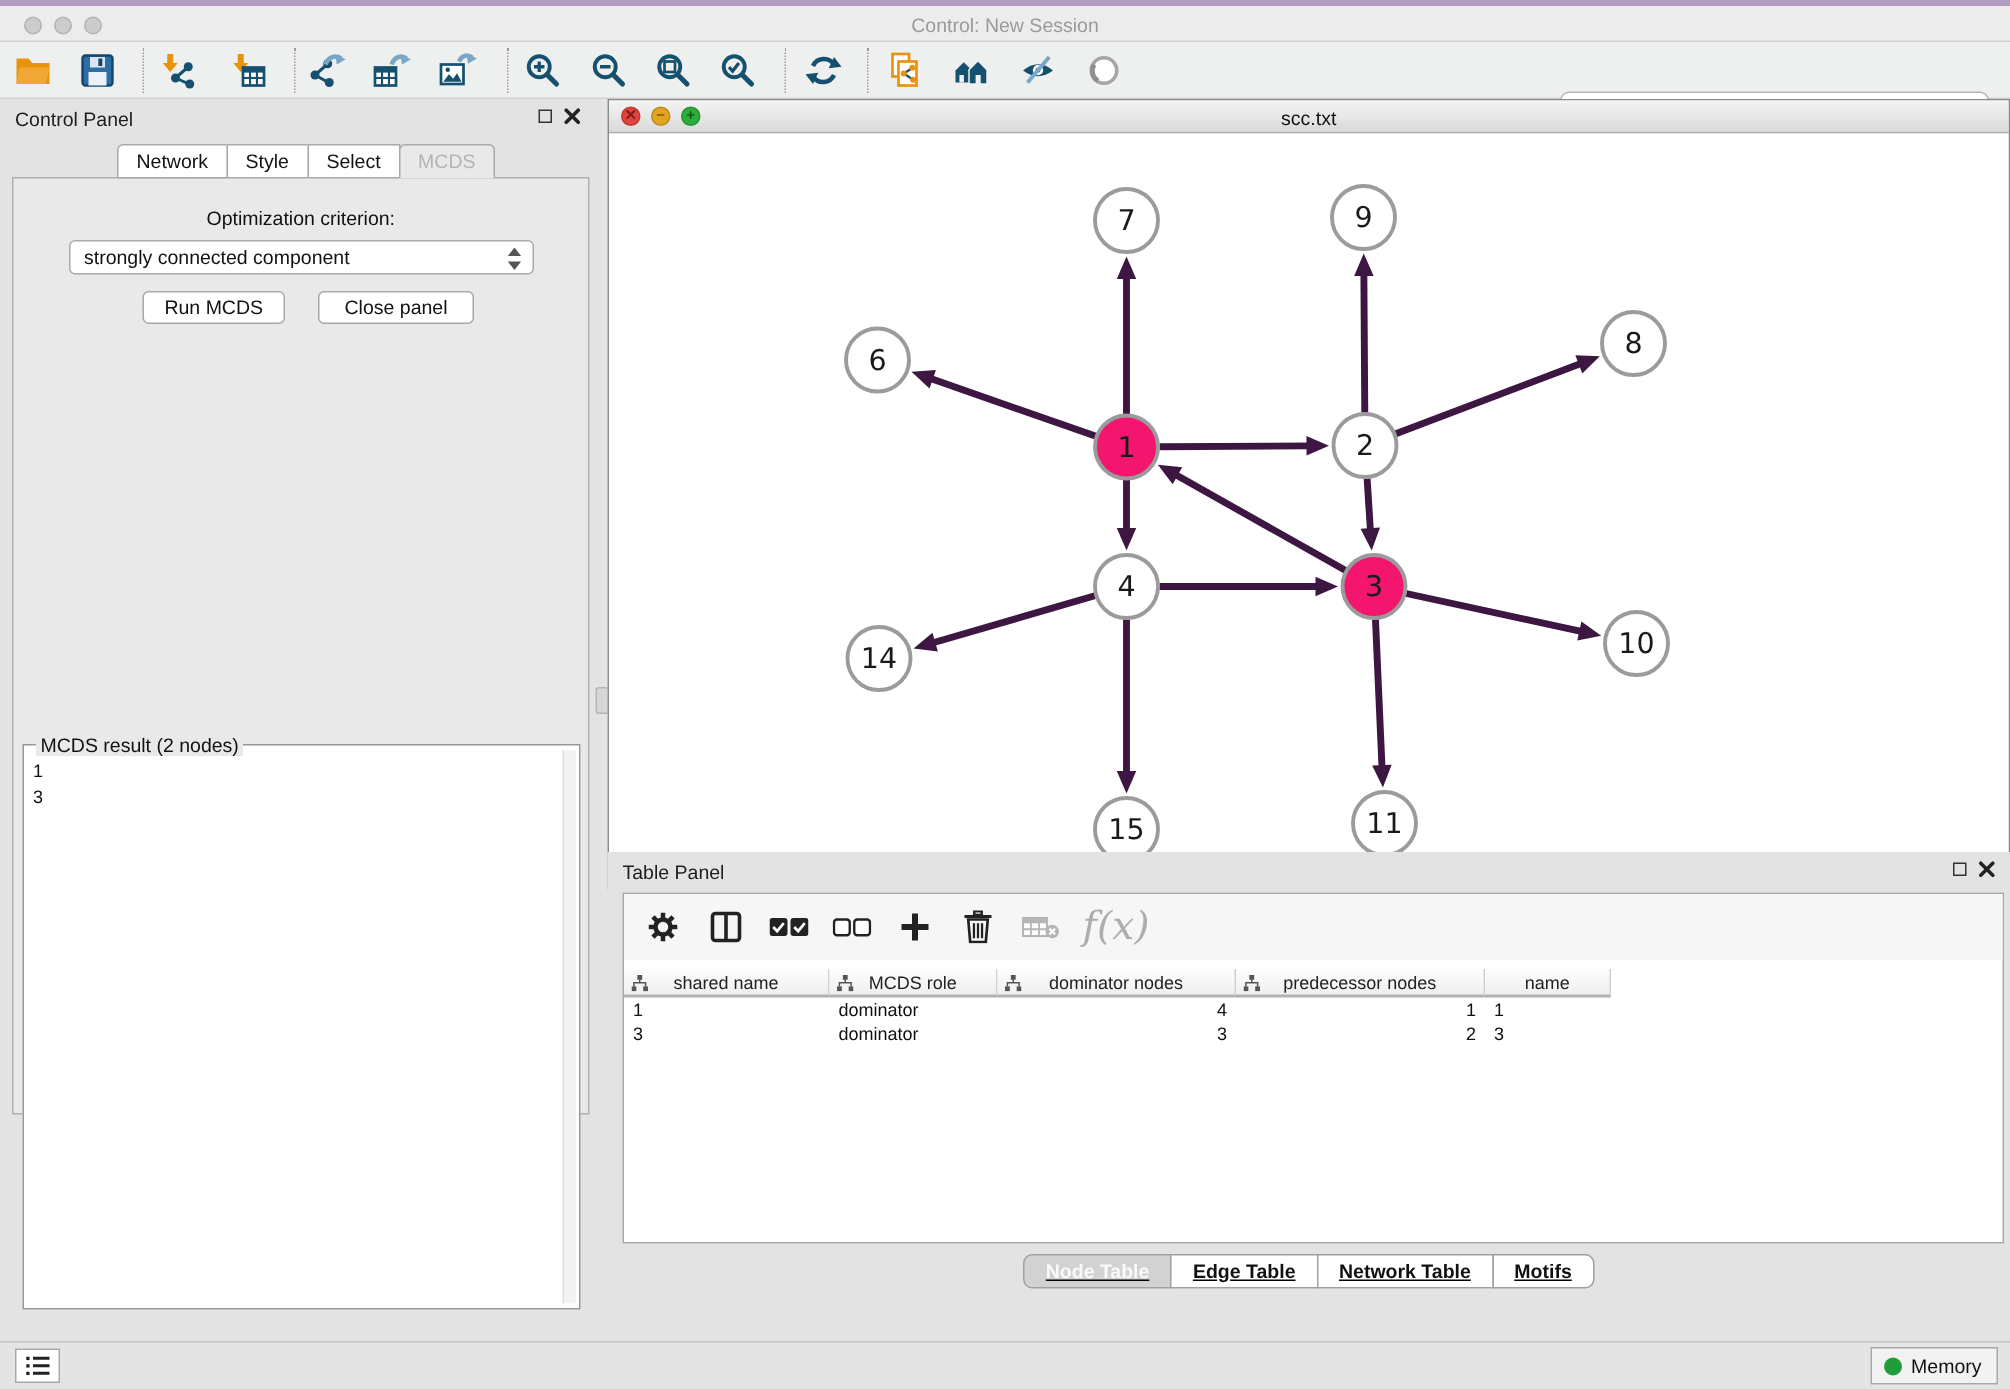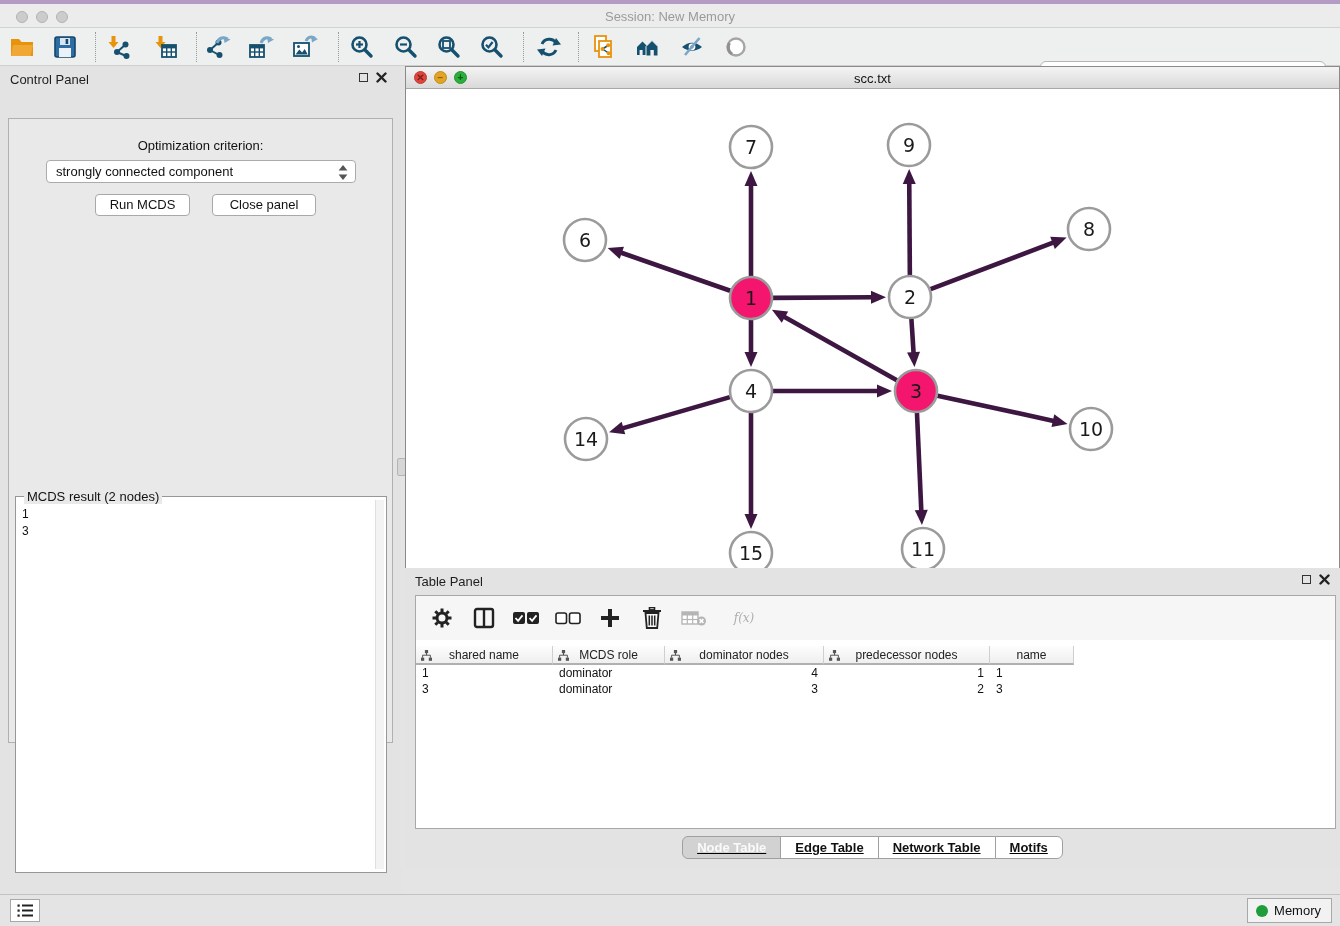--- a/index.html
+++ b/index.html
@@ -116,21 +116,21 @@
 </head>
 <body>
 
 <div id="app">
 
   <div id="accent-strip" style="background: rgb(180, 155, 196);"></div>
   <div id="titlebar">
     <span class="tl-dot" style="left:16px"></span>
     <span class="tl-dot" style="left:36px"></span>
     <span class="tl-dot" style="left:56px"></span>
-    <div id="win-title">Session: New Memory</div>
+    <div id="win-title">Control: New Session</div>
   </div>
 
   <div id="toolbar">
     <span class="tbi" style="left:5px">
       <svg width="26" height="26" viewBox="0 0 26 26">
           <path d="M2 5 h8 l2.5 3 H24 v14 H2 Z" fill="#e8930c"></path>
           <path d="M4 11 h20 l-2.5 11 H2 Z" fill="#f1a733"></path>
         </svg>
     </span>
     <span class="tbi" style="left:48px">
@@ -283,20 +283,26 @@
 
   <div id="control-panel">
     <div class="panel-title">Control Panel</div>
     <div class="panel-ctrls" style="left:359px">
       <span class="float-icon"></span>
       <svg width="11" height="11" viewBox="0 0 11 11">
           <line x1="1.5" y1="1.5" x2="9.5" y2="9.5" stroke="#222" stroke-width="2.4" stroke-linecap="round"></line>
           <line x1="9.5" y1="1.5" x2="1.5" y2="9.5" stroke="#222" stroke-width="2.4" stroke-linecap="round"></line>
         </svg>
     </div>
+    <div id="cp-tabs">
+        <div class="cp-tab first">Network</div>
+        <div class="cp-tab">Style</div>
+        <div class="cp-tab">Select</div>
+        <div class="cp-tab selected">MCDS</div>
+      </div>
     <div id="cp-box">
       <div id="opt-label">Optimization criterion:</div>
       <div id="opt-select">
         <span>strongly connected component</span>
         <svg class="spin" width="10" height="15" viewBox="0 0 10 15">
             <polygon points="5,0 9.4,5.6 0.6,5.6" fill="#555"></polygon>
             <polygon points="5,15 9.4,9.4 0.6,9.4" fill="#555"></polygon>
           </svg>
       </div>
       <div class="cp-btn" style="left:86px; width:95px;">Run MCDS</div>
@@ -444,21 +450,21 @@
               <rect x="1" y="3" width="16" height="12" fill="#fff" stroke="#b5b5b5" stroke-width="1.4"></rect>
               <rect x="1" y="3" width="16" height="3.5" fill="#b5b5b5"></rect>
               <line x1="6.3" y1="3" x2="6.3" y2="15" stroke="#b5b5b5" stroke-width="1.2"></line>
               <line x1="11.7" y1="3" x2="11.7" y2="15" stroke="#b5b5b5" stroke-width="1.2"></line>
               <line x1="1" y1="10.5" x2="17" y2="10.5" stroke="#b5b5b5" stroke-width="1.2"></line>
               <circle cx="20.5" cy="12" r="4.5" fill="#b5b5b5"></circle>
               <path d="M18.6 10.1 l3.8 3.8 M22.4 10.1 l-3.8 3.8" stroke="#fff" stroke-width="1.5"></path>
             </svg>
         </span>
         <span class="tpi" style="width:44px;">
-          <span style="font-family:'DejaVu Serif', serif; font-style:italic; font-size:12px; color:#adadad;">f(x)</span>
+          <span style="font-family:'DejaVu Serif', serif; font-style:italic; font-size:26px; color:#adadad;">f(x)</span>
         </span>
       </div>
       <div id="tp-table">
         <div id="tp-header">
             <div class="th" style="width: 137px;">
               <svg class="th-icon" width="11" height="11" viewBox="0 0 11 11">
                 <path d="M5.5 3 v2.2 M1.6 7.6 V5.2 h7.8 v2.4" fill="none" stroke="#555" stroke-width="1"></path>
                 <rect x="3.9" y="0" width="3.2" height="3.2" fill="#555"></rect>
                 <rect x="0" y="7.6" width="3.2" height="3.2" fill="#555"></rect>
                 <rect x="7.8" y="7.6" width="3.2" height="3.2" fill="#555"></rect>

